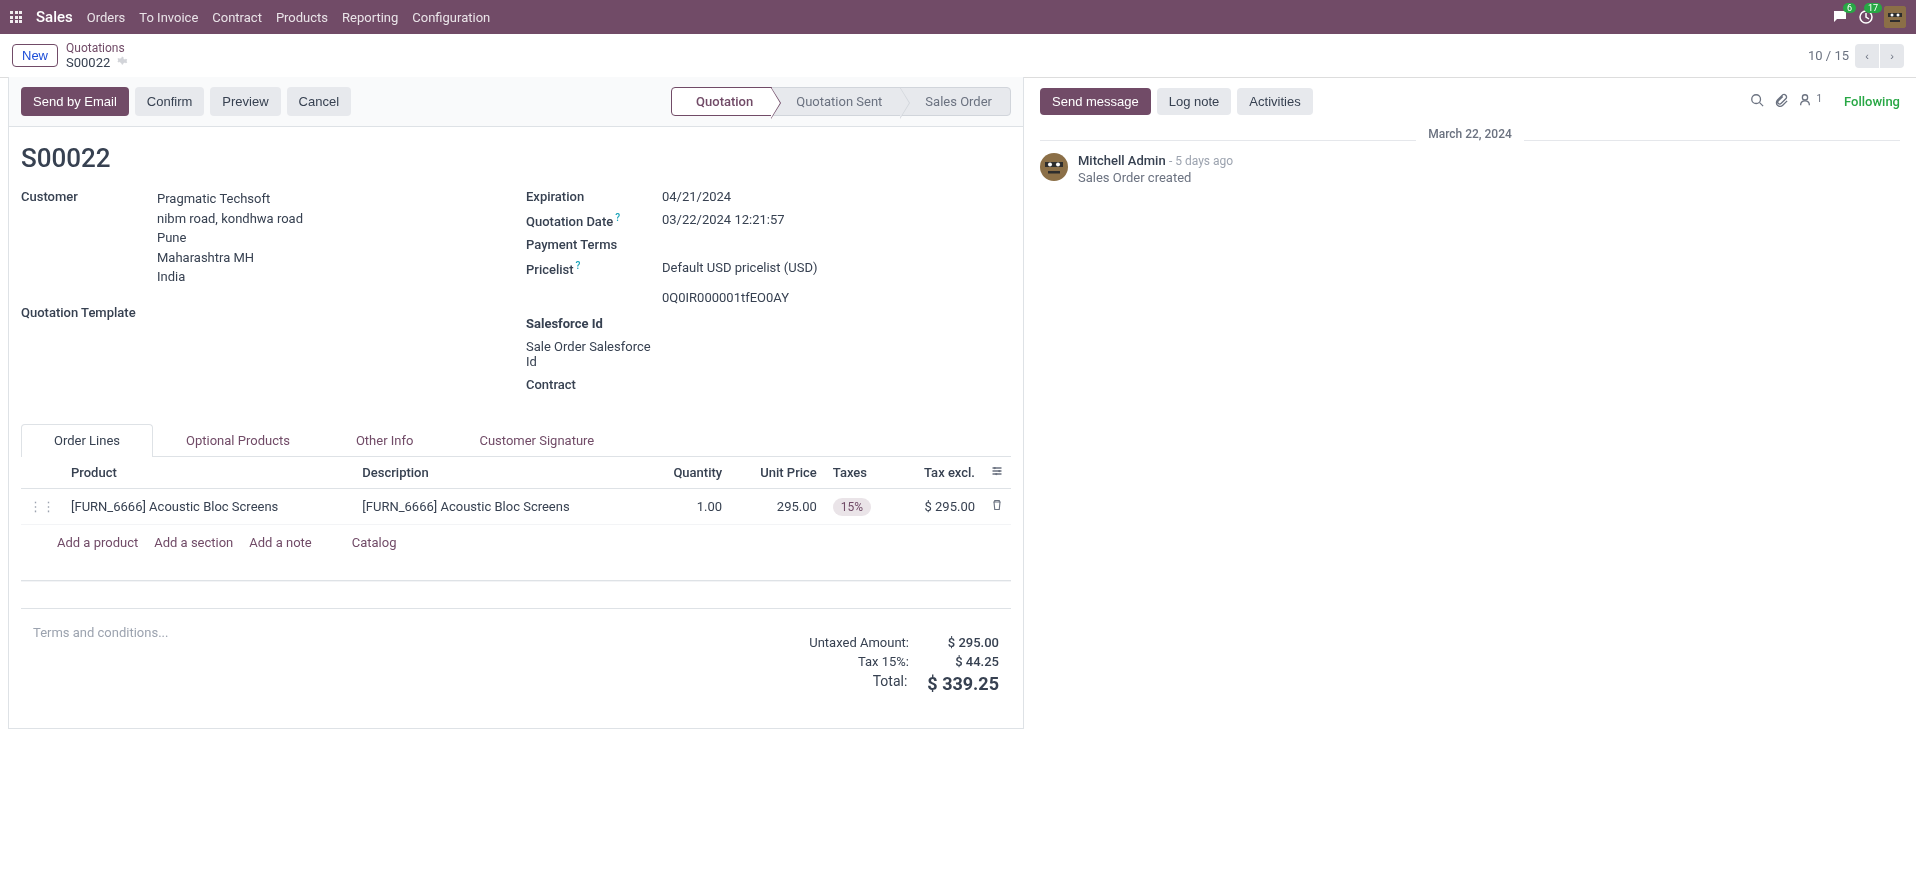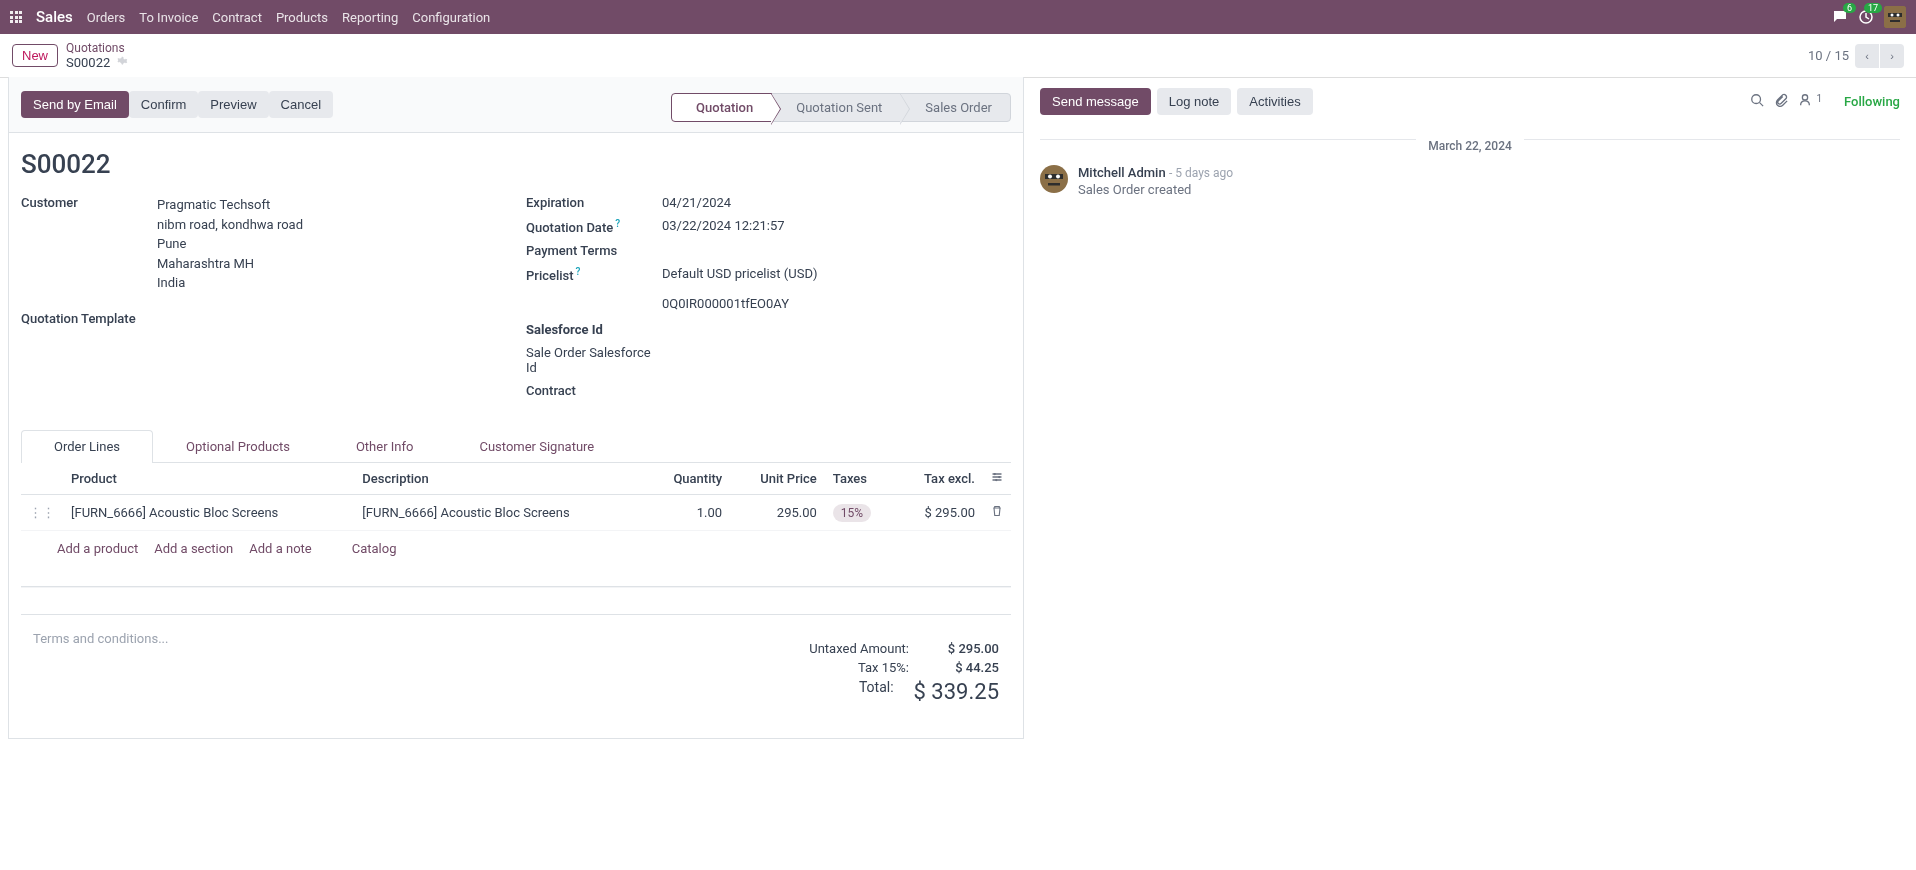--- a/index.html
+++ b/index.html
@@ -11,54 +11,54 @@
 .apps-icon span { background: #fff; width: 3px; height: 3px; opacity: 0.9; }
 .app-name { font-weight: 500; font-size: 15px; }
 .nav-link { color: rgba(255,255,255,0.85); font-size: 13px; cursor: pointer; }
 .topbar-right { margin-left: auto; display: flex; align-items: center; gap: 10px; }
 .badge-wrap { position: relative; display: flex; align-items: center; cursor: pointer; }
 .badge { position: absolute; top: -6px; right: -8px; background: #28a745; color: #fff; font-size: 9px; padding: 0 4px; border-radius: 8px; }
 .avatar { width: 22px; height: 22px; border-radius: 3px; background: #8B6F47; display: flex; align-items: center; justify-content: center; overflow: hidden; }
 .avatar svg { width: 100%; height: 100%; }
 
 .subheader { display: flex; align-items: center; padding: 6px 12px; border-bottom: 1px solid #ddd; min-height: 44px; }
-.new-btn { border: 1px solid #714B67; color: #be185d; background: #fff; padding: 3px 9px; border-radius: 4px; font-size: 13px; cursor: pointer; }
+.new-btn { border: 1px solid #714B67; color: #1d4ed8; background: #fff; padding: 3px 9px; border-radius: 4px; font-size: 13px; cursor: pointer; }
 .breadcrumb { margin-left: 8px; }
 .breadcrumb-top { color: #714B67; font-size: 12px; cursor: pointer; }
 .breadcrumb-bottom { font-size: 13px; color: #374151; display: flex; align-items: center; gap: 6px; }
 .gear-icon { opacity: 0.5; cursor: pointer; }
 .pager { margin-left: auto; display: flex; align-items: center; gap: 6px; color: #6b7280; font-size: 13px; }
 .pager-arrows { display: flex; }
 .pager-btn { width: 24px; height: 24px; background: #e5e7eb; border: none; display: flex; align-items: center; justify-content: center; cursor: pointer; font-size: 11px; color: #6b7280; }
 .pager-btn:first-child { border-radius: 4px 0 0 4px; }
 .pager-btn:last-child { border-radius: 0 4px 4px 0; margin-left: 1px; }
 
-.actionbar { display: flex; align-items: center; padding: 10px 12px; background: #f9fafb; border-bottom: 1px solid #dee2e6; gap: 0; }
+.actionbar { display: flex; padding: 10px 12px; background: #f9fafb; border-bottom: 1px solid #dee2e6; gap: 6px; }
 .btn-primary { background: #714B67; color: #fff; border: none; padding: 6px 12px; border-radius: 4px; font-size: 13px; cursor: pointer; }
 .btn-secondary { background: #e7e9ed; color: #374151; border: none; padding: 6px 12px; border-radius: 4px; font-size: 13px; cursor: pointer; }
 .status-arrows { margin-left: auto; display: flex; }
-.status-arrow { position: relative; padding: 6px 18px 6px 24px; font-size: 13px; background: #e7e9ed; color: #6b7280; border: 1px solid #d1d5db; margin-left: -1px; margin-top: 6px; }
+.status-arrow { position: relative; padding: 6px 18px 6px 24px; font-size: 13px; background: #e7e9ed; color: #6b7280; border: 1px solid #d1d5db; margin-left: -1px; }
 .status-arrow.active { background: #fff; color: #714B67; border-color: #714B67; font-weight: 500; z-index: 2; }
 .status-arrow::after { content: ""; position: absolute; right: -9px; top: 0; width: 0; height: 0; border-top: 15px solid transparent; border-bottom: 15px solid transparent; border-left: 9px solid #e7e9ed; z-index: 1; }
 .status-arrow.active::after { border-left-color: #fff; }
 .status-arrow::before { content: ""; position: absolute; right: -10px; top: -1px; width: 0; height: 0; border-top: 16px solid transparent; border-bottom: 16px solid transparent; border-left: 10px solid #d1d5db; z-index: 1; }
 .status-arrow.active::before { border-left-color: #714B67; }
 .status-arrow:first-child { border-radius: 4px 0 0 4px; }
 .status-arrow:last-child { border-radius: 0 4px 4px 0; }
 .status-arrow:last-child::after, .status-arrow:last-child::before { display: none; }
 
 .main-layout { display: flex; }
 .form-area { width: 1016px; border: 1px solid #dee2e6; margin: 0 0 0 8px; border-top: none; margin-top: -1px; }
 .chatter-area { flex: 1; padding: 10px 16px; }
 .chatter-top { display: flex; align-items: center; gap: 6px; }
 .chatter-icons { margin-left: auto; display: flex; gap: 10px; color: #6b7280; align-items: center; }
 .follow-count { font-size: 10px; margin-left: -6px; margin-top: -6px; }
 .following { color: #28a745; font-weight: 500; font-size: 13px; margin-left: 12px; cursor: pointer; }
 
-.date-sep { display: flex; align-items: flex-start; margin: 24px 0 12px; }
+.date-sep { display: flex; align-items: flex-end; margin: 12px 0 12px; }
 .date-sep::before, .date-sep::after { content: ""; flex: 1; height: 1px; background: #e5e7eb; }
 .date-sep span { padding: 0 12px; color: #6b7280; font-size: 12px; font-weight: 500; }
 
 .msg { display: flex; gap: 10px; }
 .msg-avatar { width: 28px; height: 28px; border-radius: 50%; overflow: hidden; flex-shrink: 0; }
 .msg-body { font-size: 13px; }
 .msg-author { font-weight: 500; color: #374151; }
 .msg-time { color: #9ca3af; font-size: 12px; }
 .msg-text { color: #6b7280; margin-top: 2px; }
 
@@ -89,21 +89,21 @@
 .add-link { color: #714B67; cursor: pointer; }
 .add-link.catalog { margin-left: 24px; }
 
 .totals-area { padding: 16px 12px; display: flex; }
 .terms { flex: 1; color: #9ca3af; font-size: 13px; }
 .totals { text-align: right; margin-top: 8px; }
 .total-row { display: flex; justify-content: flex-end; gap: 20px; padding: 2px 0; }
 .total-label { color: #374151; min-width: 120px; text-align: right; font-size: 13px; }
 .total-val { min-width: 70px; font-size: 13px; font-weight: 500; }
 .total-row.grand .total-label { font-size: 14px; }
-.total-row.grand .total-val { font-size: 22px; font-weight: 400; }
+.total-row.grand .total-val { font-size: 18px; font-weight: 700; }
 
 .empty-strip { height: 28px; border-top: 1px solid #f3f4f6; border-bottom: 1px solid #dee2e6; }
 </style>
 </head>
 <body>
 
 <div class="topbar">
   <div class="topbar-left">
     <div class="apps-icon">
       <span></span>

